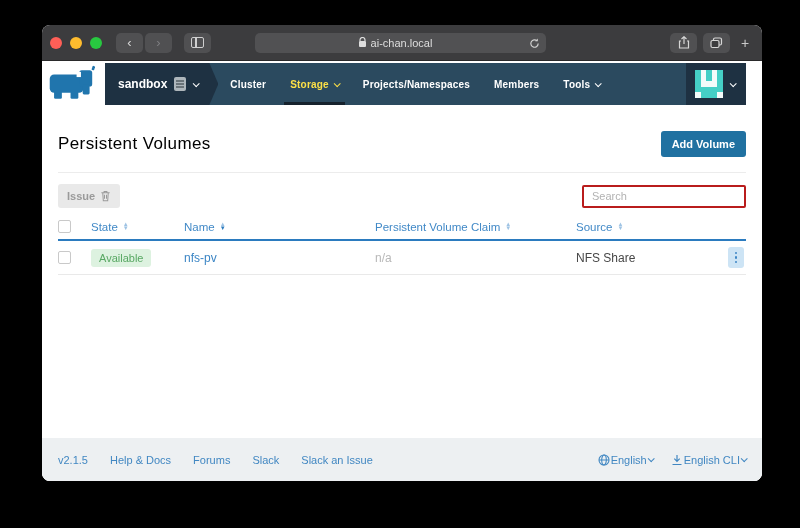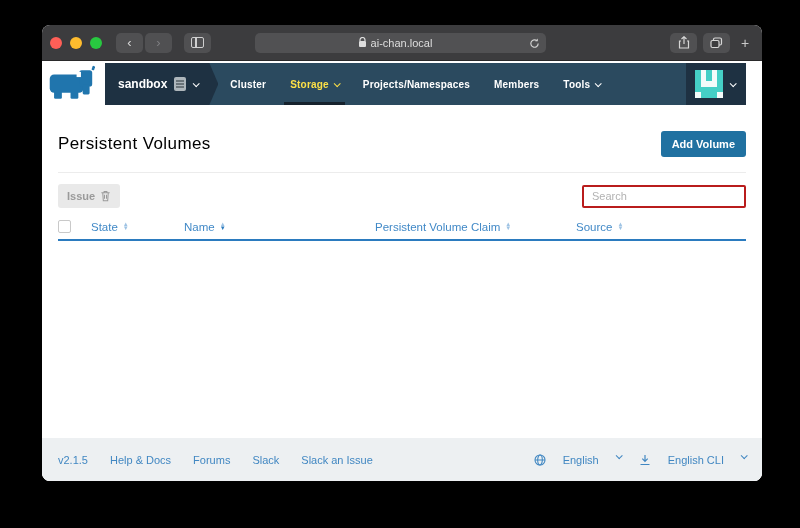--- a/index.html
+++ b/index.html
@@ -83,21 +83,21 @@
   .link { color:#3c86c5; text-decoration:none; }
   .muted { color:#b8b8b8; }
   .kebab { width:16px; height:21px; background:#cde4f5; border:none; border-radius:3px; display:flex; flex-direction:column; align-items:center; justify-content:center; gap:2px; cursor:pointer; }
   .kebab i { width:2.5px; height:2.5px; border-radius:50%; background:#3c86c5; }
 
   
   .footer { height:43px; flex:none; background:#edf0f2; display:flex; align-items:center; padding:4px 16px; font-size:11px; color:#4187c2; }
   .footer a { color:#4187c2; text-decoration:none; margin-right:22px; }
   .footer .version { margin-right:22px; }
   .f-right { margin-left:auto; display:flex; align-items:center; gap:18px; }
-  .f-group { display:flex; align-items:flex-start; gap:17px; }
+  .f-group { display:flex; align-items:center; gap:1px; }
   .f-group .chev { border-color:#4187c2; }
 </style>
 </head>
 <body>
 
 <div class="window">
 
   <div class="toolbar">
     <span class="tl red"></span>
     <span class="tl yellow"></span>
@@ -254,20 +254,32 @@
             </span>
           <span class="th">
               <span>Source</span>
               <span class="sort">
                 <span>▲</span>
                 <span class="dn">▼</span>
               </span>
             </span>
           <span></span>
         </div>
+        <div class="grid-row trow">
+          <span class="cb"></span>
+          <span><span class="badge">Available</span></span>
+          <a class="link" href="#">nfs-pv</a>
+          <span class="muted">n/a</span>
+          <span>NFS Share</span>
+          <button class="kebab">
+              <i></i>
+              <i></i>
+              <i></i>
+            </button>
+        </div>
       </div>
     </div>
 
     <div class="footer">
       <span class="version">v2.1.5</span>
       <a href="#">Help &amp; Docs</a>
       <a href="#">Forums</a>
       <a href="#">Slack</a>
       <a href="#">Slack an Issue</a>
       <span class="f-right">

